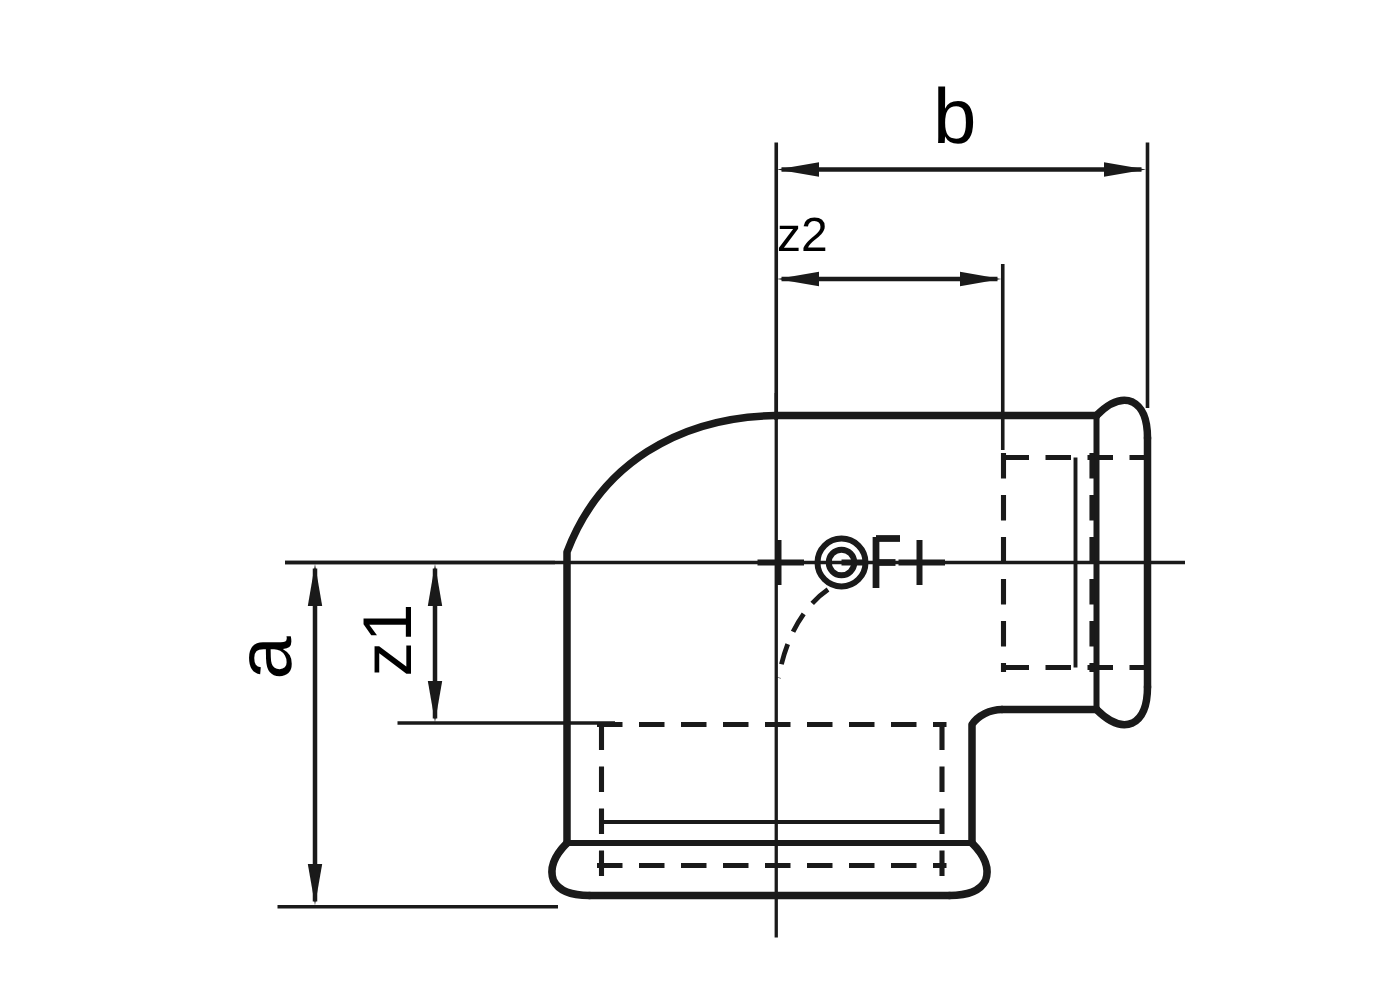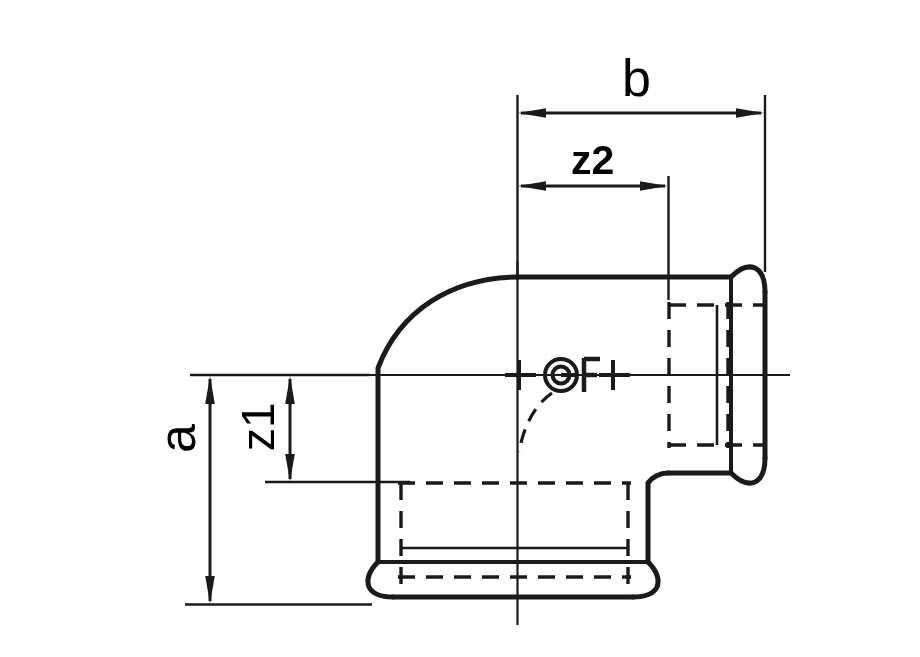--- a/index.html
+++ b/index.html
@@ -33,24 +33,23 @@
     line-height: 1;
     white-space: nowrap;
     user-select: none;
   }
   #label-b {
     left: 622px;
     top: 52px;
     font-size: 52px;
   }
   #label-z2 {
-    left: 571px;
+    left: 518px;
     top: 140px;
-    font-size: 41px;
-    font-weight: bold;
+    font-size: 32px;
   }
   #label-a {
     left: 151px;
     top: 453px;
     font-size: 52px;
     transform: rotate(-90deg);
     transform-origin: left top;
   }
   #label-z1 {
     left: 235px;

